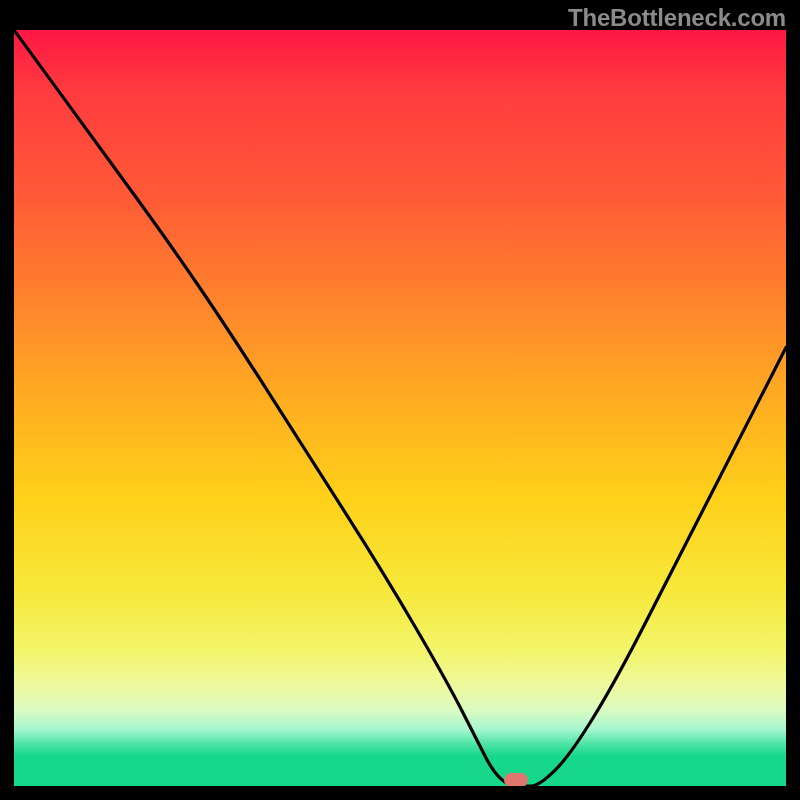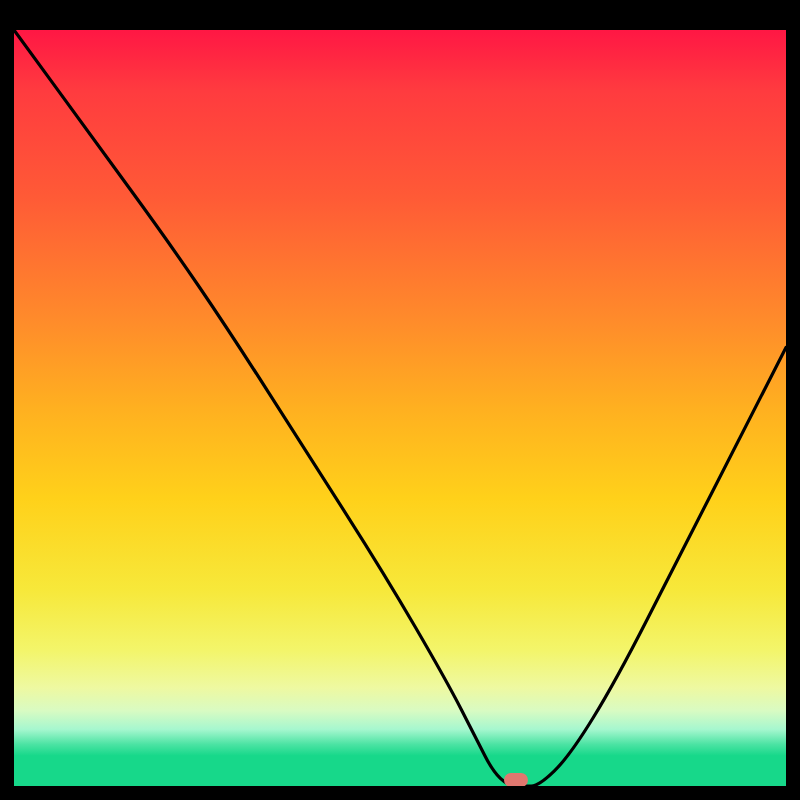--- a/index.html
+++ b/index.html
@@ -59,20 +59,21 @@
     font-size: 24px;
     font-weight: 600;
     color: #8b8b8b;
     letter-spacing: -0.2px;
   }
 </style>
 </head>
 <body>
 
 <div class="wrap">
+  <div class="watermark">TheBottleneck.com</div>
 
   <div class="plot">
     <div class="gradient"></div>
 
     <svg class="curve" viewBox="0 0 772 756" preserveAspectRatio="none">
       <path id="curve-path" fill="none" stroke="#000" stroke-width="3.2" stroke-linecap="round" stroke-linejoin="round" d="M 0.0 0.0 Q 0.0 0.0 38.6 52.9 Q 77.2 105.8 115.8 158.8 Q 154.4 211.7 185.3 257.0 Q 216.2 302.4 254.8 362.9 Q 293.4 423.4 332.0 483.8 Q 370.6 544.3 401.4 597.2 Q 432.3 650.2 447.8 680.4 Q 463.2 710.6 470.9 725.8 Q 478.6 740.9 486.4 748.4 Q 494.1 756.0 501.8 756.0 Q 509.5 756.0 517.2 756.0 Q 525.0 756.0 540.4 740.9 Q 555.8 725.8 579.0 688.0 Q 602.2 650.2 633.0 589.7 Q 663.9 529.2 694.8 468.7 Q 725.7 408.2 748.8 362.9 T 772.0 317.5"></path>
     </svg>
 
     <div id="marker" class="marker" style="left: 501.8px; top: 750px;"></div>
   </div>

